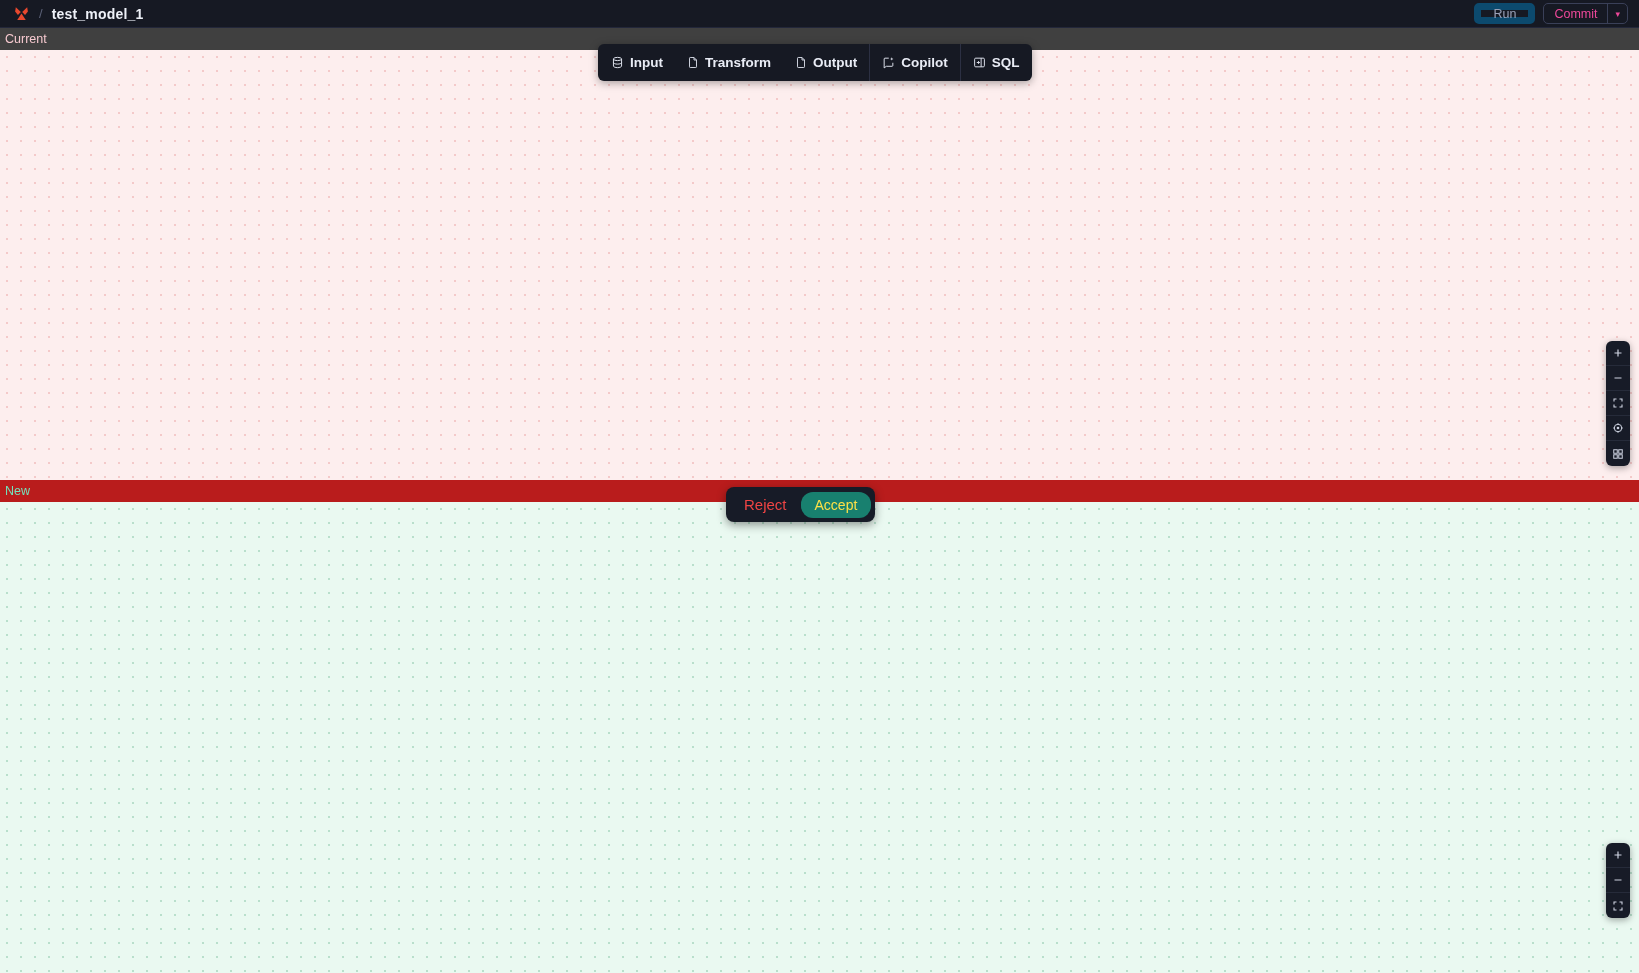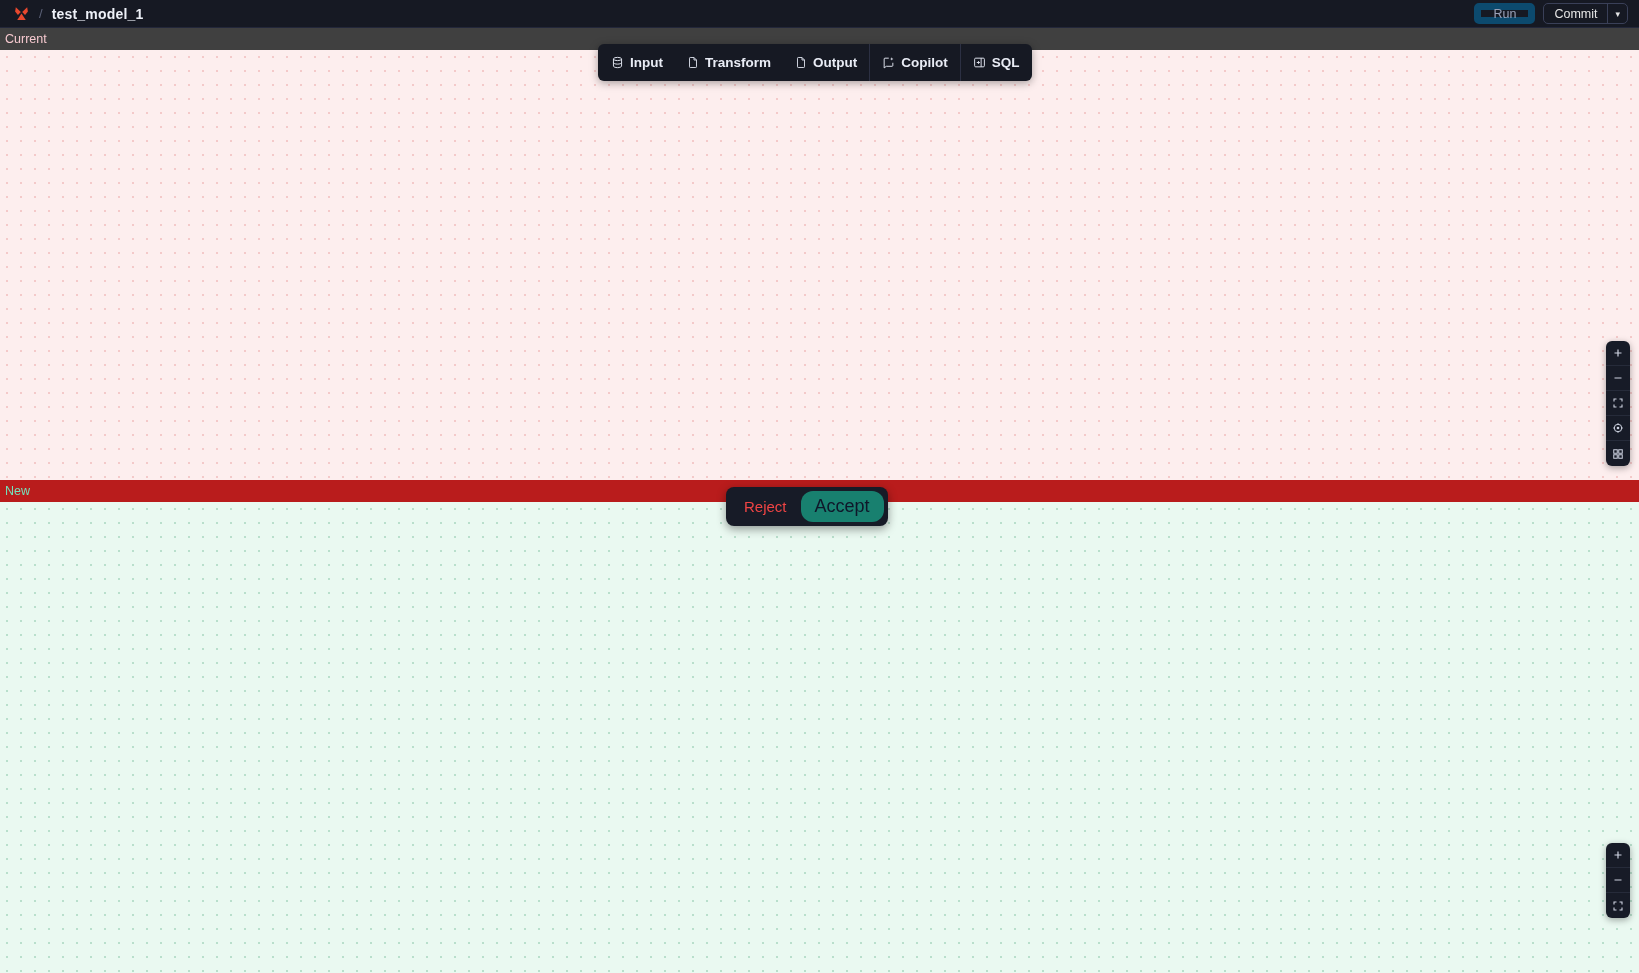--- a/index.html
+++ b/index.html
@@ -28,21 +28,21 @@
   .brand-title { color: #eef1f8; font-size: 14px; font-weight: bold; letter-spacing: .2px; }
   .topbar-right { margin-left: auto; display: flex; align-items: center; gap: 8px; margin-right: 11px; }
   .tb-btn {
     border: 7px solid #0c4a6e; border-radius: 5px;
     color: #9aa1b8; background: transparent;
     font-size: 12.5px; height: 21px; padding: 0 12px;
     display: flex; align-items: center; justify-content: center;
     font-family: "Liberation Sans", sans-serif;
   }
   .tb-split { display: flex; align-items: stretch; border: 1px solid #3a4058; border-radius: 5px; height: 21px; overflow: hidden; }
-  .tb-split > div { display: flex; align-items: center; justify-content: center; color: #e5e5e5; font-size: 12.5px; }
+  .tb-split > div { display: flex; align-items: center; justify-content: center; color: #ec4899; font-size: 12.5px; }
   .tb-split .lbl { padding: 0 10px; }
   .tb-split .chev { padding: 0 7px; border-left: 1px solid #3a4058; font-size: 9px; }
 
   
   .pane { position: absolute; left: 0; width: 1639px; overflow: hidden; }
   .pane-current { top: 28px; height: 452px; }
   .pane-new     { top: 480px; height: 493px; }
 
   .pane-label {
     position: absolute; left: 0; top: 0; width: 1639px; height: 22px;
@@ -86,21 +86,21 @@
     position: absolute; left: 726px; top: 487px;
     background: #171b27; border-radius: 8px;
     display: flex; align-items: center; padding: 4px;
     z-index: 70; box-shadow: 0 3px 10px rgba(0,0,0,.4);
   }
   .btn-reject {
     color: #ef4444; font-size: 15px; padding: 5px 14px; border-radius: 5px;
     background: transparent;
   }
   .btn-accept {
-    color: #0f172a; font-size: 18px; padding: 5px 14px; border-radius: 12px;
+    color: #fde047; font-size: 14px; padding: 5px 14px; border-radius: 12px;
     background: #18806f;
   }
 
   
   .zoomstack {
     position: absolute; width: 24px; background: #171b27;
     border-radius: 6px; z-index: 45; overflow: hidden;
     box-shadow: 0 2px 7px rgba(0,0,0,.35);
   }
   .zs-top { right: 9px; top: 341px; }

